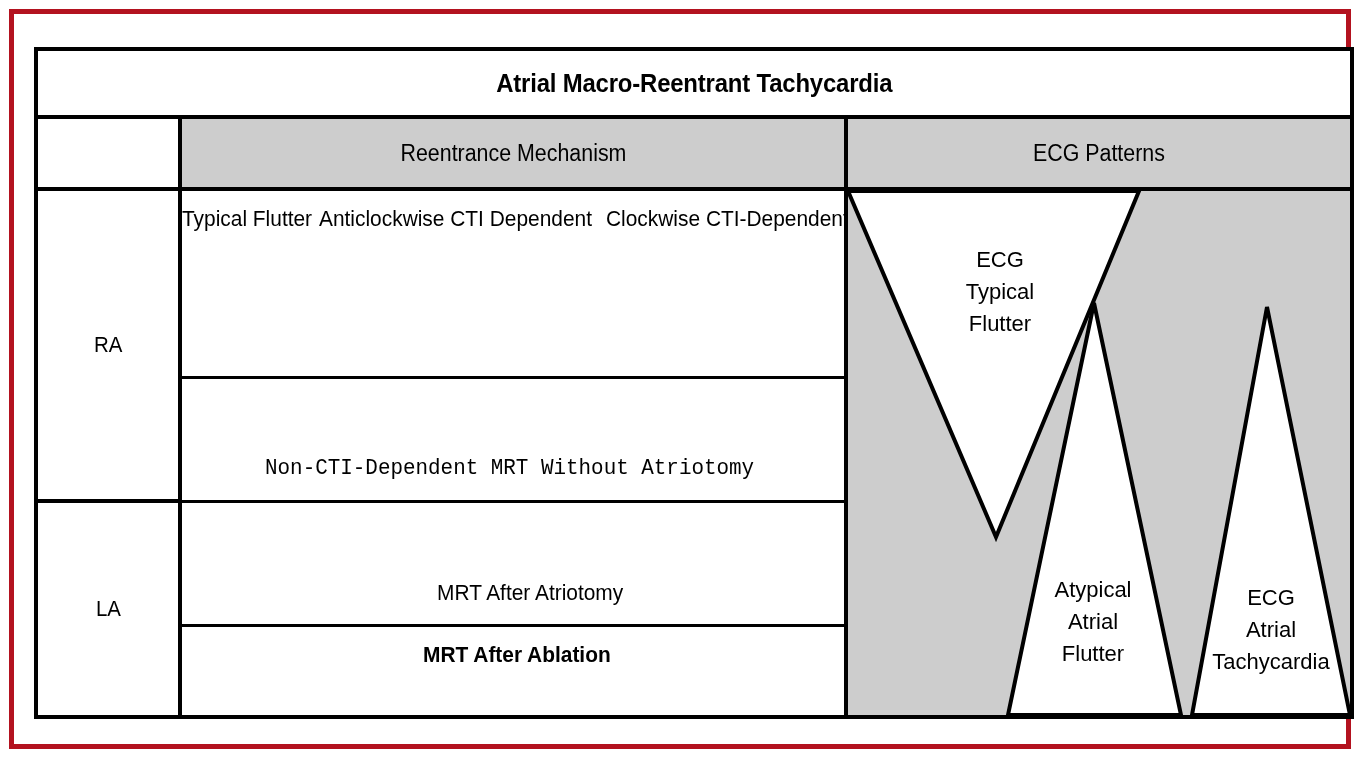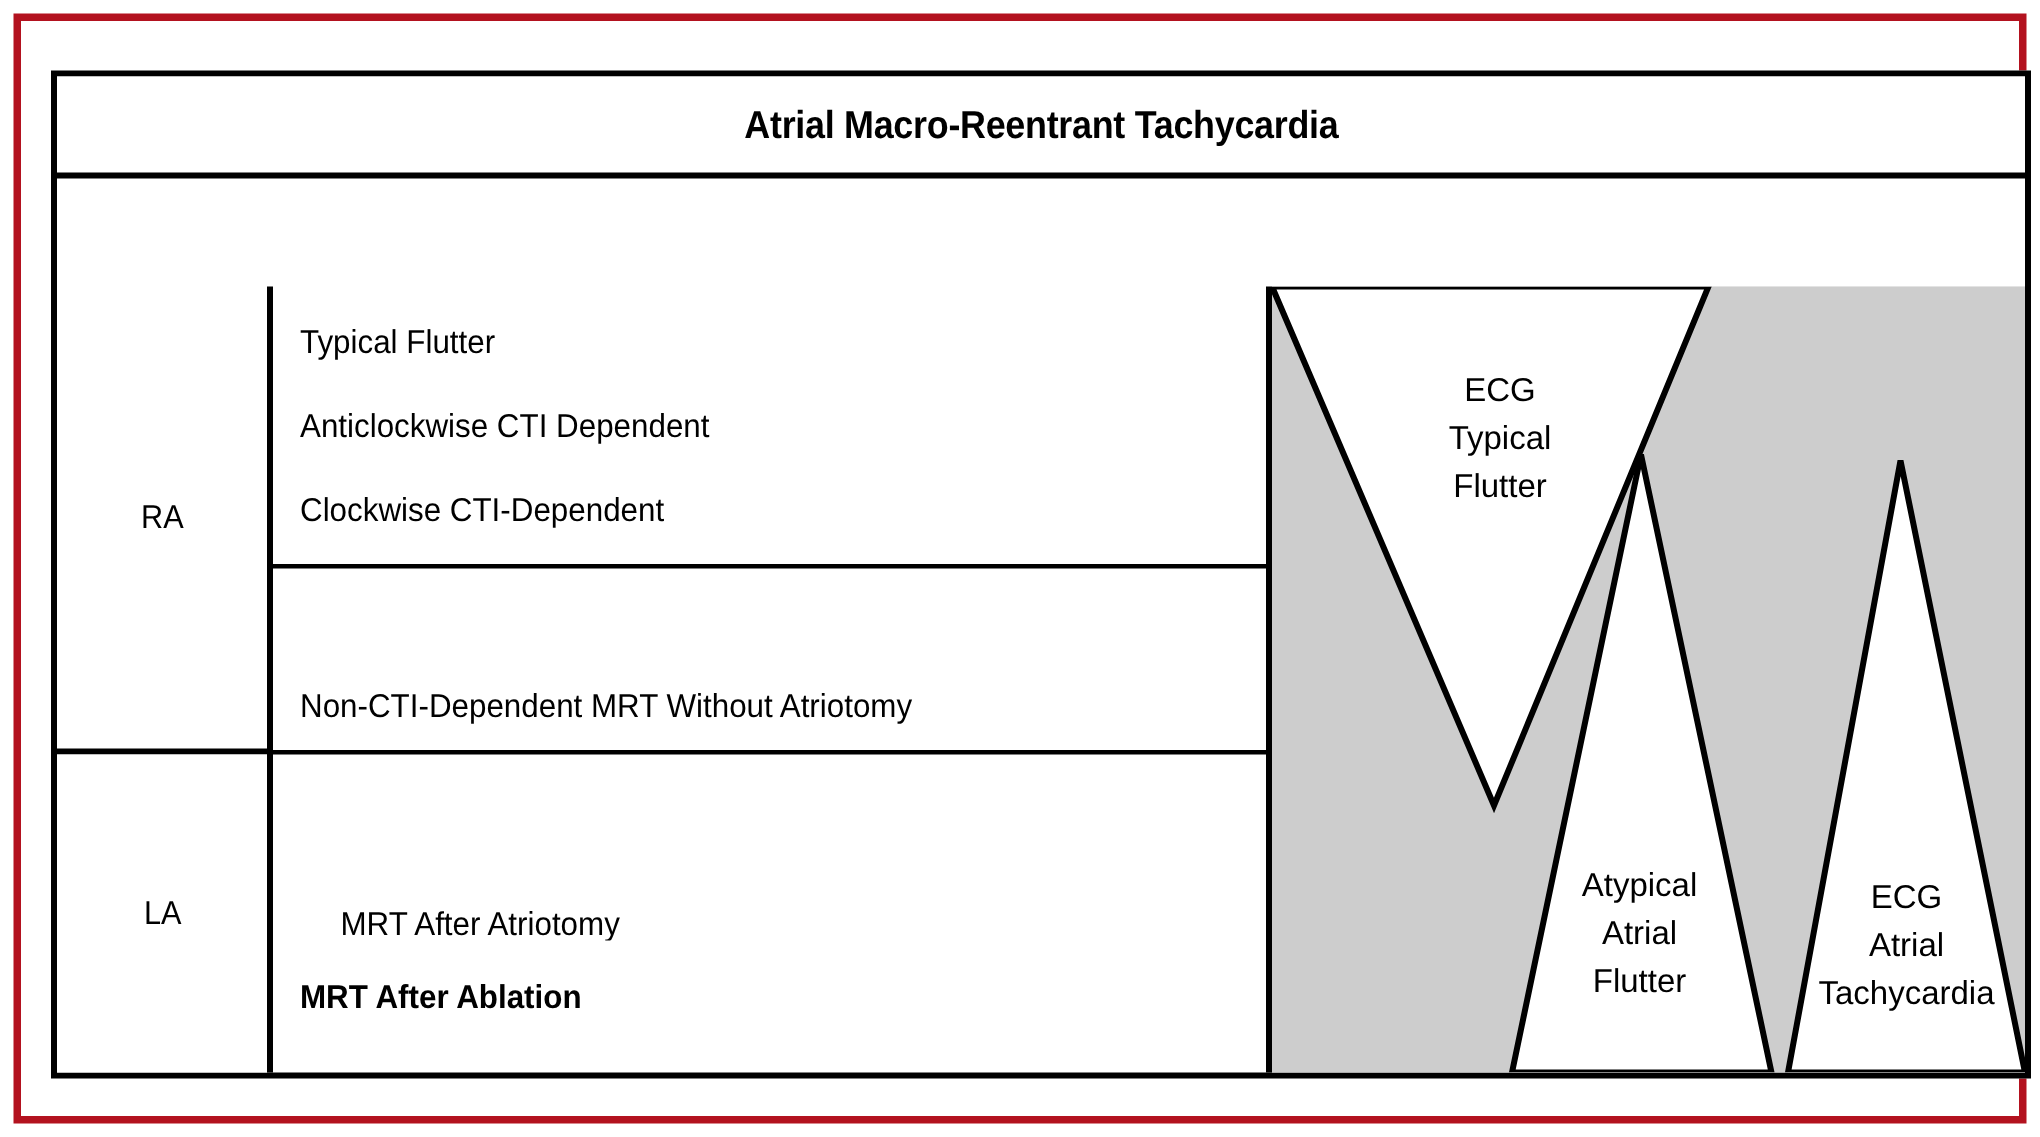--- a/index.html
+++ b/index.html
@@ -115,21 +115,21 @@
     position:absolute;left:144px;top:0;
     width:666px;height:524px;
     box-sizing:border-box;
     border-right:4px solid #000000;
   }
   .mech-cell{
     position:absolute;left:0;
     width:662px;
     box-sizing:border-box;
     background:#ffffff;
-    display:flex;flex-direction:column;justify-content:center;
+    display:flex;flex-direction:row;justify-content:center;
     padding-left:18px;
   }
   .mech-divider{border-bottom:3px solid #000000;}
   .mech-line{
     font-size:22px;color:#000000;
     line-height:56px;
     white-space:nowrap;
     transform:scaleX(0.95);
     transform-origin:left center;
   }
@@ -153,44 +153,53 @@
 
 <div class="page">
   <div class="red-frame">
 
     <div class="table-frame">
 
       <div class="title-row">
         <span class="title-text">Atrial Macro-Reentrant Tachycardia</span>
       </div>
 
+      <div class="header-row">
+        <div class="hdr-corner"></div>
+        <div class="hdr-mech">
+          <span class="hdr-text">Reentrance Mechanism</span>
+        </div>
+        <div class="hdr-ecg">
+          <span class="hdr-text">ECG Patterns</span>
+        </div>
+      </div>
 
       <div class="body-row">
 
         <div class="chamber-col">
           <div class="chamber-cell chamber-ra">
             <span class="chamber-text">RA</span>
           </div>
           <div class="chamber-cell chamber-la">
             <span class="chamber-text">LA</span>
           </div>
         </div>
 
         <div class="mech-col">
 
           <div class="mech-cell mech-divider" style="top:0px;height:188px;">
             <span class="mech-line">Typical Flutter</span>
             <span class="mech-line">Anticlockwise CTI Dependent</span>
             <span class="mech-line">Clockwise CTI-Dependent</span>
           </div>
-          <div class="mech-cell mech-divider" style="top:250px;height:62px;">
+          <div class="mech-cell mech-divider" style="top:250px;height:62px;font-family:Liberation Mono, monospace;">
             <span class="mech-line">Non-CTI-Dependent MRT Without Atriotomy</span>
           </div>
 
-          <div class="mech-cell mech-divider" style="top:395px;height:62px;padding-left:45px;">
+          <div class="mech-cell mech-divider" style="top:374px;height:62px;padding-left:45px;">
             <span class="mech-line">MRT After Atriotomy</span>
           </div>
           <div class="mech-cell" style="top:436px;height:76px;font-weight:bold;">
             <span class="mech-line">MRT After Ablation</span>
           </div>
 
         </div>
 
         <div class="ecg-col">
           <svg class="ecg-svg" viewBox="0 0 502 524" preserveAspectRatio="none">

